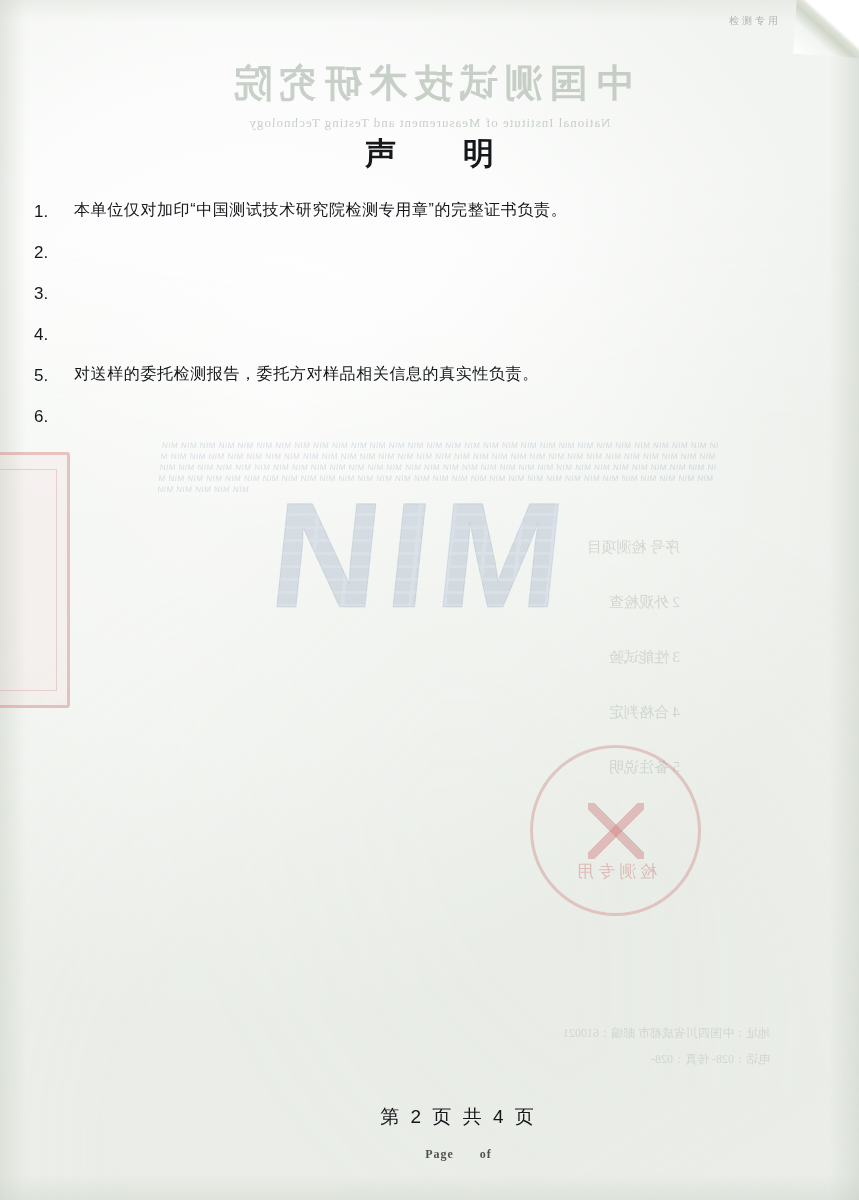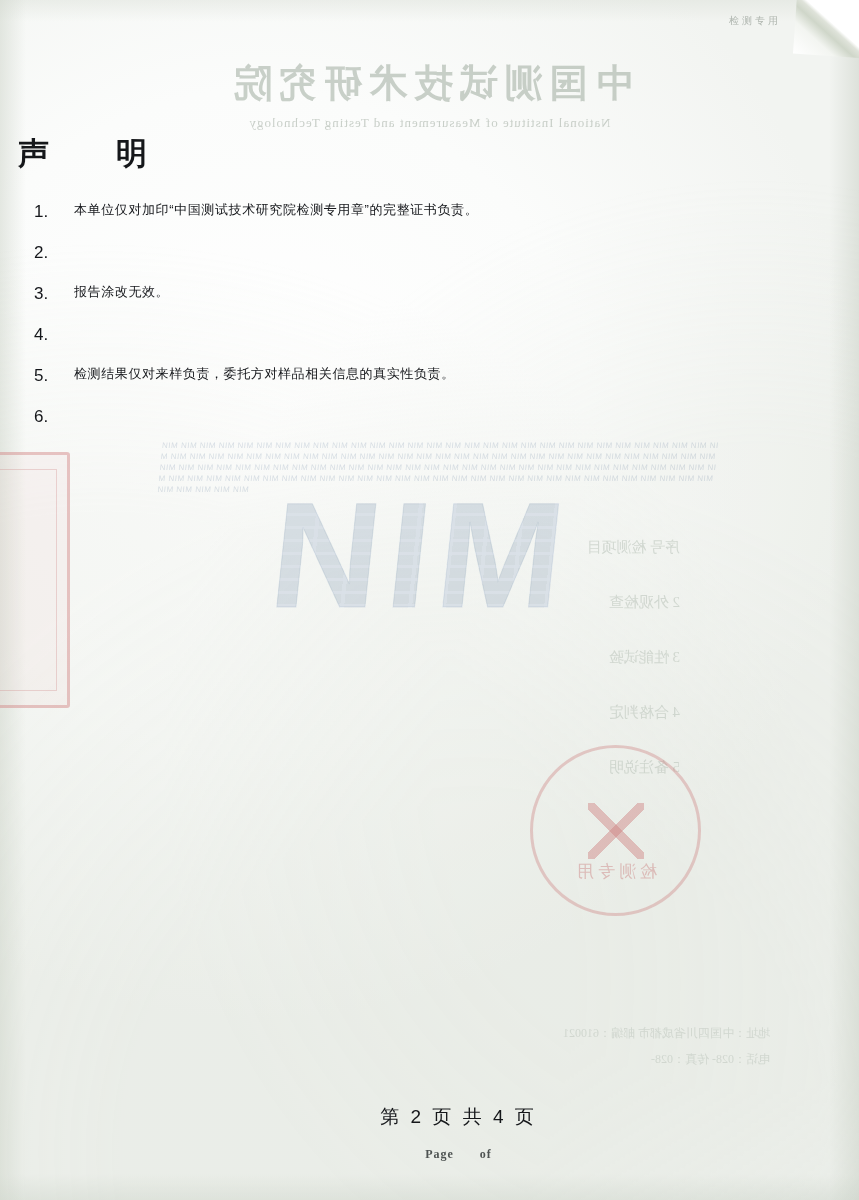--- a/index.html
+++ b/index.html
@@ -244,20 +244,21 @@
     position: absolute;
     inset: 0;
     font-family: "Liberation Serif", serif;
     color: #1c1e1c;
   }
   .doc-title {
     position: absolute;
     top: 133px;
     left: 0;
     width: 859px;
+    text-align: center;
     font-family: "Liberation Sans", sans-serif;
     font-size: 31px;
     font-weight: bold;
     letter-spacing: 18px;
     text-indent: 18px;
     color: #15171a;
   }
   .clauses {
     position: absolute;
     top: 197px;
@@ -278,21 +279,21 @@
     width: 40px;
     text-align: left;
     font-family: "Liberation Sans", sans-serif;
     font-size: 17px;
     padding-top: 2px;
     letter-spacing: 0;
   }
   .clause-text {
     flex: 1 1 auto;
     font-family: "Liberation Sans", sans-serif;
-    font-size: 13px;
+    font-size: 16px;
   }
 
   .footer {
     position: absolute;
     left: 0;
     bottom: 38px;
     width: 853px;
     text-align: center;
     padding-left: 32px;
   }
@@ -358,30 +359,29 @@
         <span class="clause-num">1.</span>
         <span class="clause-text">本单位仅对加印“中国测试技术研究院检测专用章”的完整证书负责。</span>
       </div>
 
       <div class="clause">
         <span class="clause-num">2.</span>
       </div>
 
       <div class="clause">
         <span class="clause-num">3.</span>
-        <span class="clause-text">报告涂改无效。</span>
       </div>
 
       <div class="clause">
         <span class="clause-num">4.</span>
       </div>
 
       <div class="clause">
         <span class="clause-num">5.</span>
-        <span class="clause-text">检测结果仅对来样负责，委托方对样品相关信息的真实性负责。</span>
+        <span class="clause-text">对送样的委托检测报告，委托方对样品相关信息的真实性负责。</span>
       </div>
 
       <div class="clause">
         <span class="clause-num">6.</span>
       </div>
 
     </div>
 
     <div class="footer">
       <div class="footer-cn">第 2 页 共 4 页</div>

